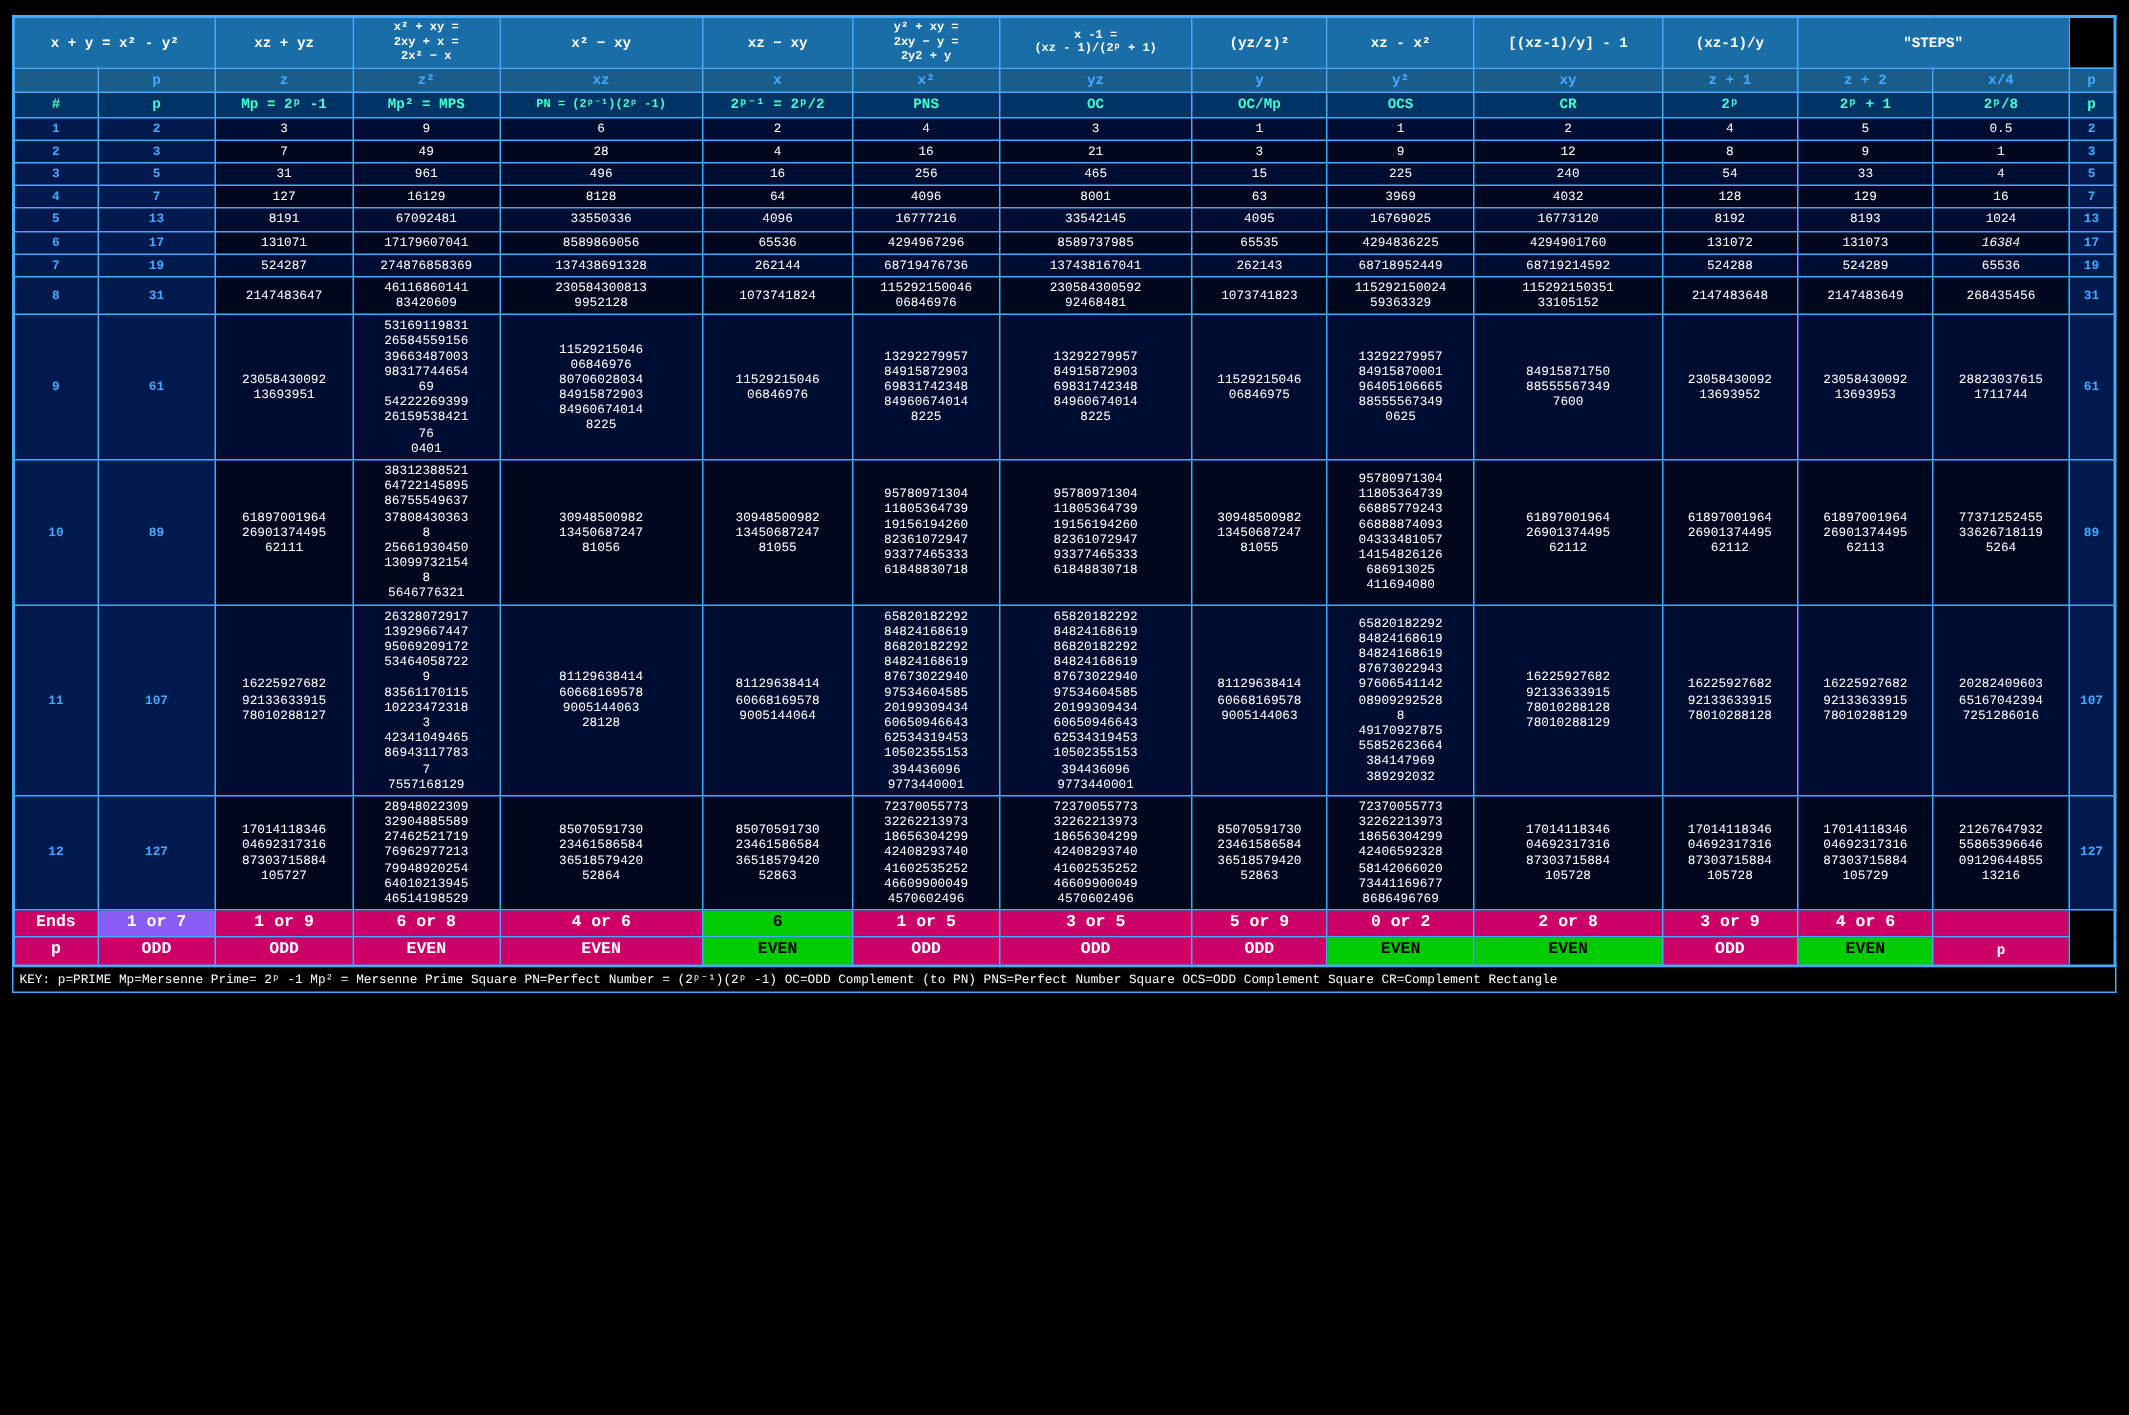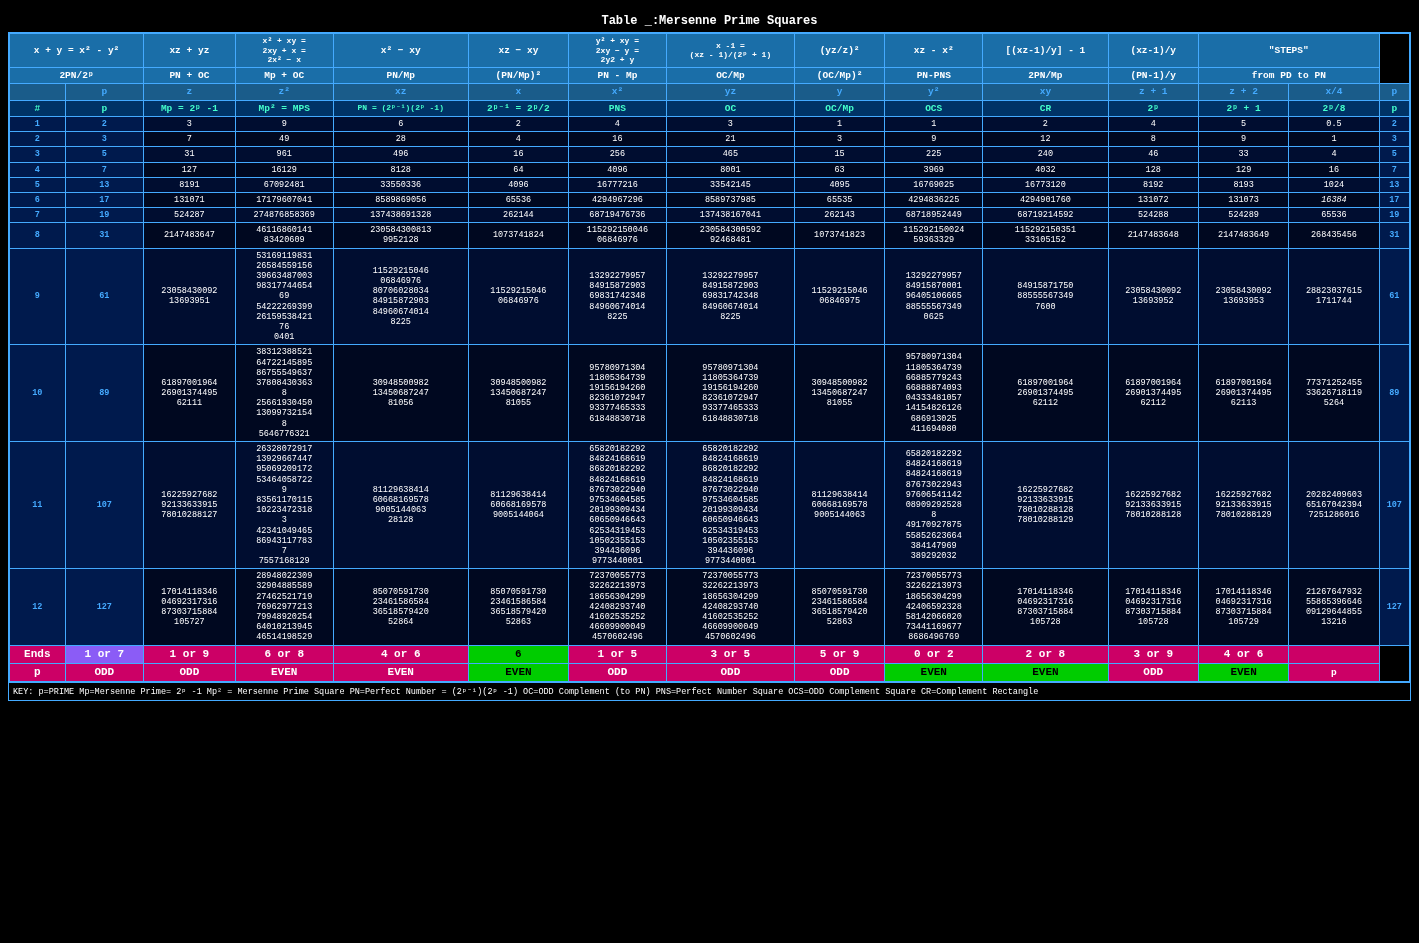--- a/index.html
+++ b/index.html
@@ -52,55 +52,40 @@
     .col-p { background: #001a4d !important; color: #4af !important; font-weight: bold; }
     .col-hash { background: #001a4d !important; color: #4af !important; font-weight: bold; font-size: 11px; }
 
     
     .col-p-right { background: #001a4d !important; color: #4af !important; font-weight: bold; }
   </style>
 </head>
 <body>
 
 <div class="outer">
-  <div class="table-title">Table  _:Mersenne Prime Squares</div>
   <table class="main-table">
     <thead>
 
 
 
       <tr class="hdr-row-3">
         <th colspan="2">x + y = x² - y²</th>
         <th>xz + yz</th>
         <th style="font-size:8px;">x² + xy =<br>2xy + x =<br>2x² − x</th>
         <th>x² − xy</th>
         <th>xz − xy</th>
         <th style="font-size:8px;">y² + xy =<br>2xy − y =<br>2y2 + y</th>
         <th style="font-size:8px;">x -1 =<br>(xz - 1)/(2ᵖ + 1)</th>
         <th>(yz/z)²</th>
         <th>xz - x²</th>
         <th>[(xz-1)/y] - 1</th>
         <th>(xz-1)/y</th>
         <th colspan="2">"STEPS"</th>
       </tr>
 
-      <tr class="hdr-row-4">
-        <th colspan="2">2PN/2ᵖ</th>
-        <th>PN + OC</th>
-        <th>Mp + OC</th>
-        <th>PN/Mp</th>
-        <th>(PN/Mp)²</th>
-        <th>PN - Mp</th>
-        <th>OC/Mp</th>
-        <th>(OC/Mp)²</th>
-        <th>PN-PNS</th>
-        <th>2PN/Mp</th>
-        <th>(PN-1)/y</th>
-        <th colspan="2">from PD to PN</th>
-      </tr>
 
       <tr class="hdr-row-5">
         <th style="color:#fff;"></th>
         <th>p</th>
         <th>z</th>
         <th>z²</th>
         <th>xz</th>
         <th>x</th>
         <th>x²</th>
         <th>yz</th>
@@ -171,21 +156,21 @@
           <td class="col-p" style="white-space: pre-line; font-size: 8.5px;">5</td>
           <td style="white-space: pre-line; font-size: 8.5px;">31</td>
           <td style="white-space: pre-line; font-size: 8.5px;">961</td>
           <td style="white-space: pre-line; font-size: 8.5px;">496</td>
           <td style="white-space: pre-line; font-size: 8.5px;">16</td>
           <td style="white-space: pre-line; font-size: 8.5px;">256</td>
           <td style="white-space: pre-line; font-size: 8.5px;">465</td>
           <td style="white-space: pre-line; font-size: 8.5px;">15</td>
           <td style="white-space: pre-line; font-size: 8.5px;">225</td>
           <td style="white-space: pre-line; font-size: 8.5px;">240</td>
-          <td style="white-space: pre-line; font-size: 8.5px;">46</td>
+          <td style="white-space: pre-line; font-size: 8.5px;">54</td>
           <td style="white-space: pre-line; font-size: 8.5px;">33</td>
           <td style="white-space: pre-line; font-size: 8.5px;">4</td>
           <td class="col-p-right" style="white-space: pre-line; font-size: 8.5px;">5</td>
         </tr>
         <tr class="data-row">
           <td class="col-hash" style="white-space: pre-line; font-size: 8.5px;">4</td>
           <td class="col-p" style="white-space: pre-line; font-size: 8.5px;">7</td>
           <td style="white-space: pre-line; font-size: 8.5px;">127</td>
           <td style="white-space: pre-line; font-size: 8.5px;">16129</td>
           <td style="white-space: pre-line; font-size: 8.5px;">8128</td>

